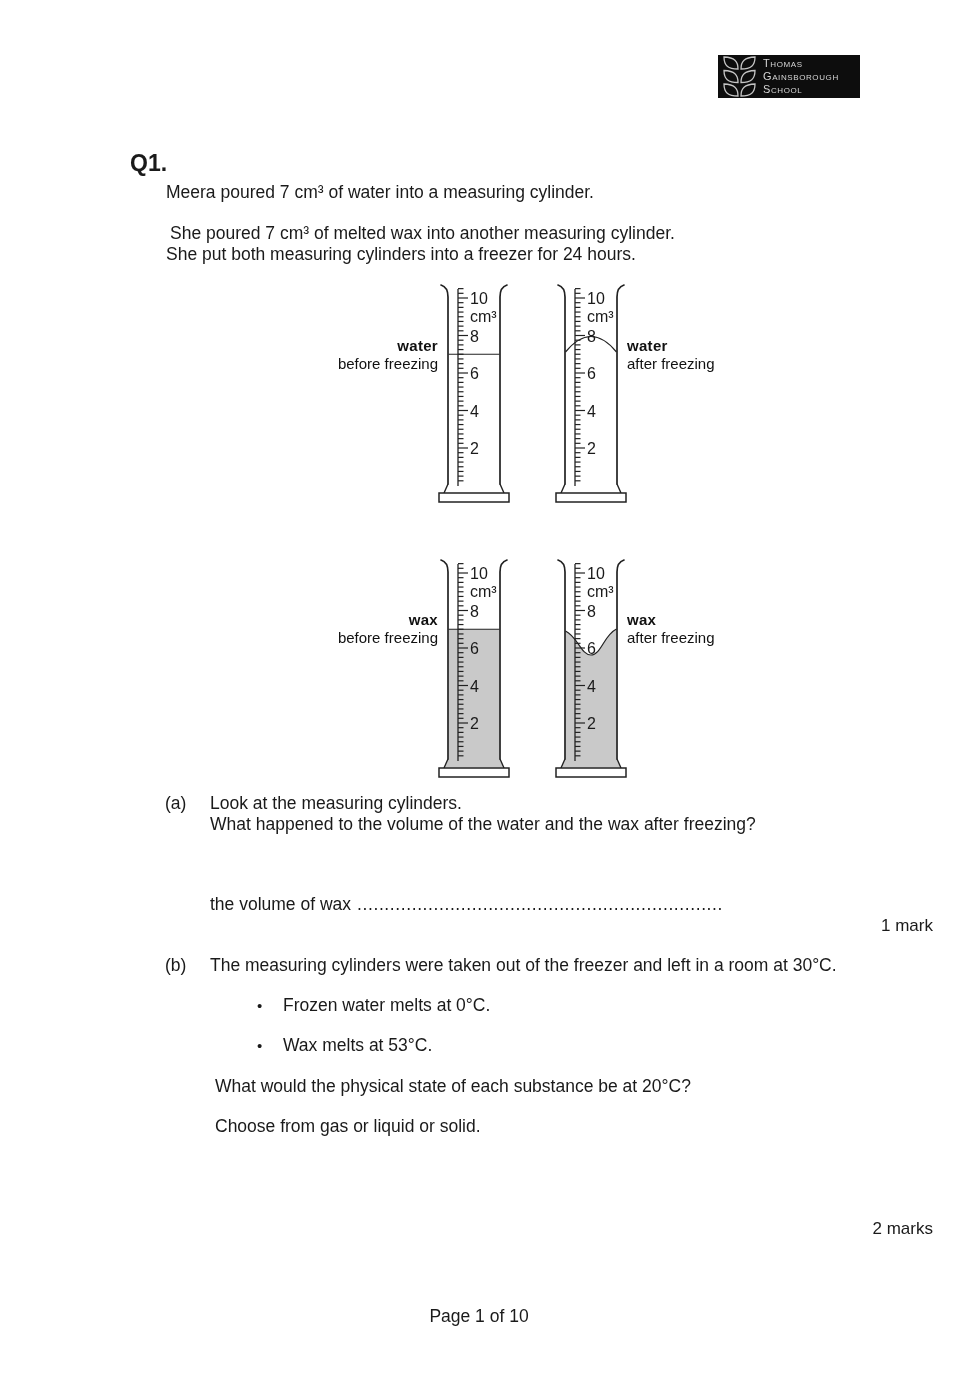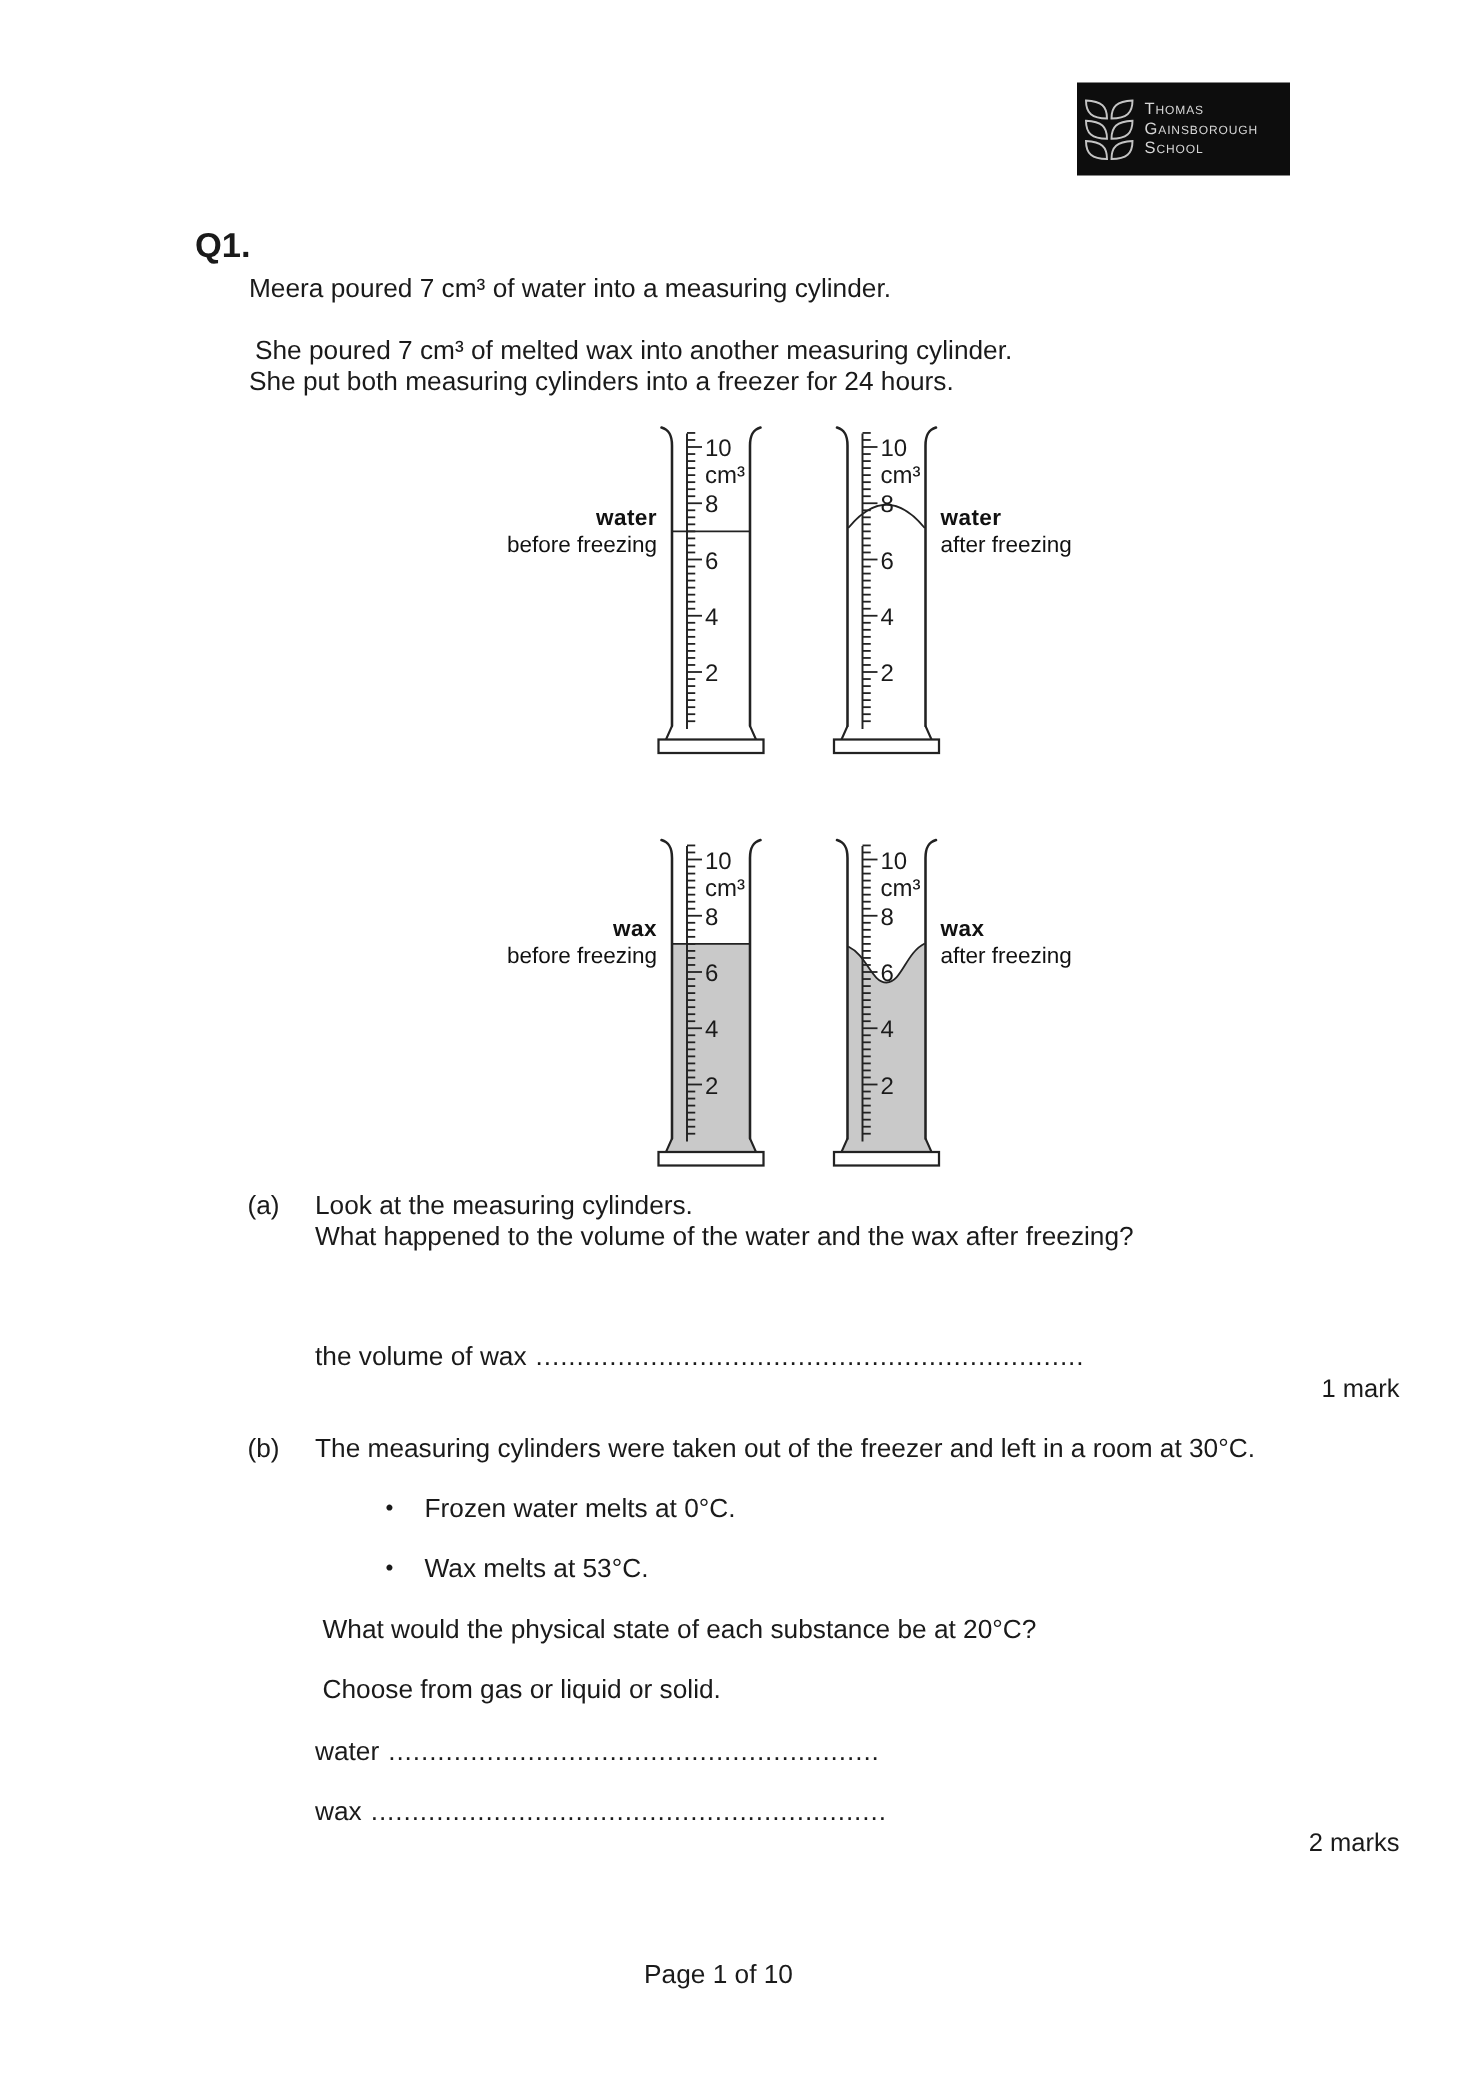--- a/index.html
+++ b/index.html
@@ -7,21 +7,21 @@
     position:relative;
     width:978px;height:1383px;
     background:#ffffff;
     font-family:"Liberation Sans","DejaVu Sans",sans-serif;
     color:#1a1a1a;
     overflow:hidden;
   }
   .abs{position:absolute;line-height:21px;font-size:17.5px;white-space:nowrap;}
   .qnum{font-size:23px;font-weight:bold;line-height:24px;}
   
-  .logo{position:absolute;left:718px;top:55px;width:142px;height:62px;background:#0d0d0d;display:flex;align-items:center;}
+  .logo{position:absolute;left:718px;top:55px;width:142px;height:43px;background:#0d0d0d;display:flex;align-items:center;}
   .logo-leaves{margin-left:3px;flex:0 0 auto;}
   .logo-text{margin-left:5px;color:#d6d6d6;font-variant:small-caps;font-size:11px;line-height:13px;letter-spacing:0.6px;}
   
   .figlabel{position:absolute;font-size:15px;line-height:17.5px;color:#111;}
   .figlabel .nm{font-weight:bold;letter-spacing:0.3px;}
   .figlabel.right-align{text-align:right;}
   
   svg.cyl{position:absolute;width:74px;height:222px;overflow:visible;}
   svg.cyl .wall{fill:none;stroke:#222;stroke-width:1.7;stroke-linecap:round;}
   svg.cyl .scaleline{fill:none;stroke:#222;stroke-width:1.3;}
@@ -342,23 +342,17 @@
   <div class="abs" style="left:257px;top:1035px;" data-name="bullet-item-wax-melts">
     <span class="bullet-glyph" data-name="bullet-icon">•</span><span data-name="bullet-item-wax-melts-text">Wax melts at 53°C.</span>
   </div>
 
   <div class="abs" style="left:215px;top:1076px;" data-name="part-b-question">What would the physical state of each substance be at 20°C?</div>
 
   <div class="abs" style="left:215px;top:1116px;" data-name="part-b-choose-line">
     <span data-name="choose-prefix">Choose from </span><span class="b" data-name="choose-option-gas">gas</span><span data-name="choose-separator"> or </span><span class="b" data-name="choose-option-liquid">liquid</span><span data-name="choose-separator"> or </span><span class="b" data-name="choose-option-solid">solid.</span>
   </div>
 
-  <div class="abs" style="left:210px;top:1157px;" data-name="answer-line-state-water">
-    <span data-name="answer-line-state-water-label">water</span><span class="dots" data-name="answer-line-state-water-dots">............................................................</span>
-  </div>
-  <div class="abs" style="left:210px;top:1197px;" data-name="answer-line-state-wax">
-    <span data-name="answer-line-state-wax-label">wax</span><span class="dots" data-name="answer-line-state-wax-dots">...............................................................</span>
-  </div>
   <div class="marks" style="top:1218px;" data-name="part-b-marks">2 marks</div>
 
   <div class="footer" data-name="page-indicator">Page 1 of 10</div>
 
 </div>
 
 </body></html>

